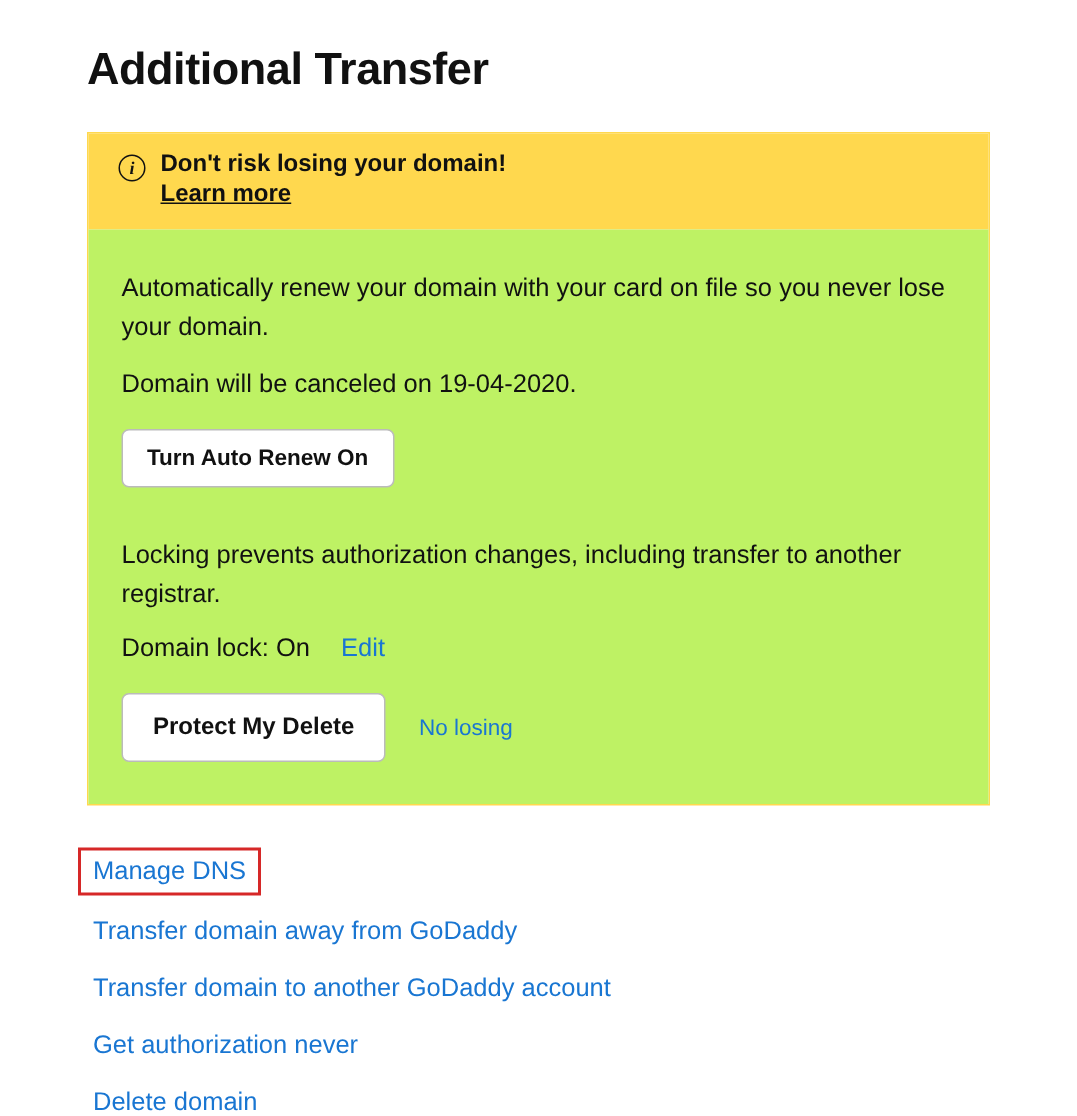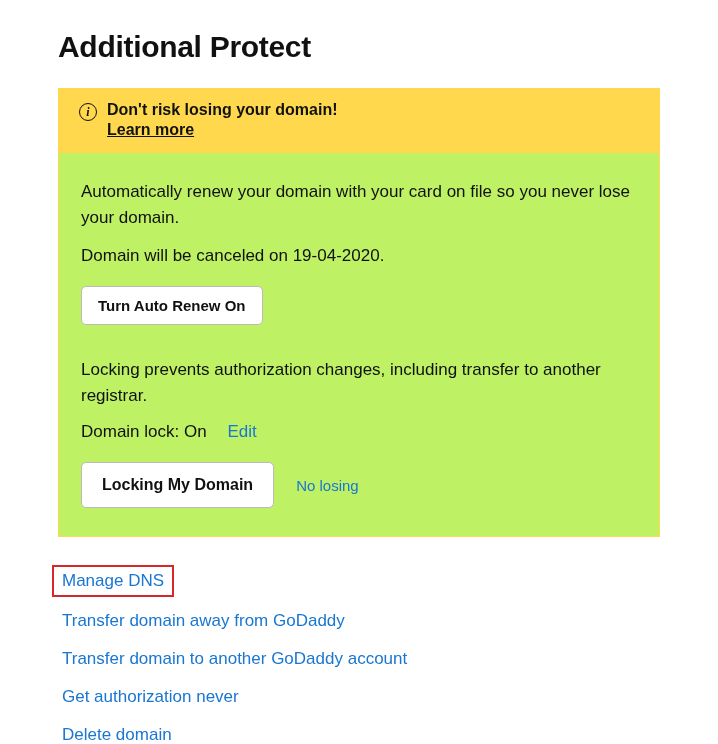--- a/index.html
+++ b/index.html
@@ -126,21 +126,21 @@
     }
     .highlighted {
       border: 2px solid #d62828;
       padding: 4px 8px;
       margin-left: -6px;
     }
   </style>
 </head>
 <body>
 
-<h1 class="page-title">Additional Protect</h1>
+<h1 class="page-title">Additional Transfer</h1>
 
 <div class="settings-card">
   <div class="warning-banner">
     <span class="info-icon">i</span>
     <div>
       <div class="warning-text">Don't risk losing your domain!</div>
       <a class="learn-more">Learn more</a>
     </div>
   </div>
 
@@ -149,21 +149,21 @@
     <p class="cancel-text">Domain will be canceled on 19-04-2020.</p>
     <button class="btn">Turn Auto Renew On</button>
 
     <div class="section-gap">
       <p class="lock-desc">Locking prevents authorization changes, including transfer to another registrar.</p>
       <p class="lock-status">
         <span>Domain lock: </span><span>On</span>
         <span class="edit-link">Edit</span>
       </p>
       <div class="protect-row">
-        <button class="btn btn-large">Locking My Domain</button>
+        <button class="btn btn-large">Protect My Delete</button>
         <span class="no-thanks">No losing</span>
       </div>
     </div>
   </div>
 </div>
 
 <div class="link-list">
   <div><a class="action-link highlighted">Manage DNS</a></div>
   <div><a class="action-link">Transfer domain away from GoDaddy</a></div>
   <div><a class="action-link">Transfer domain to another GoDaddy account</a></div>

